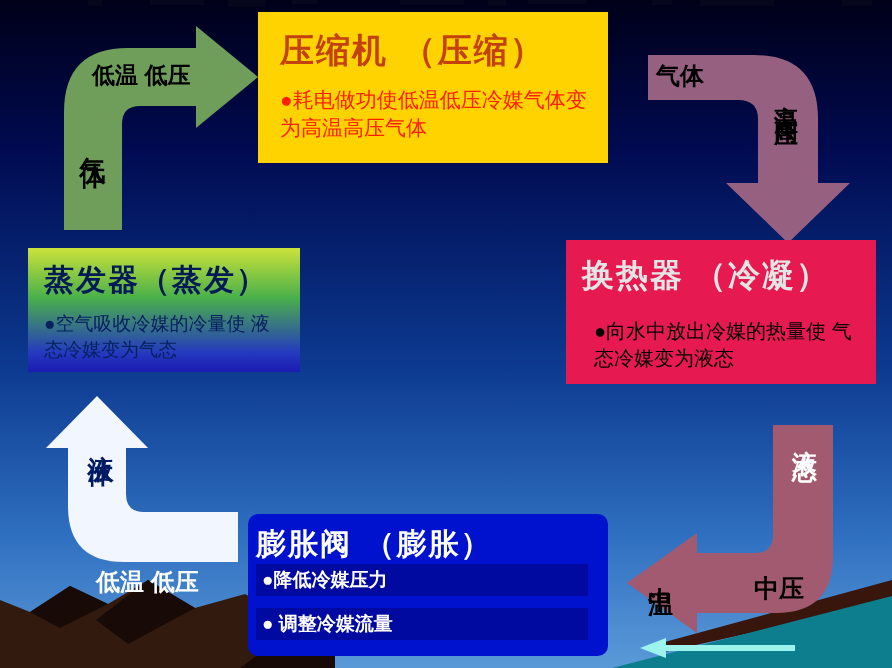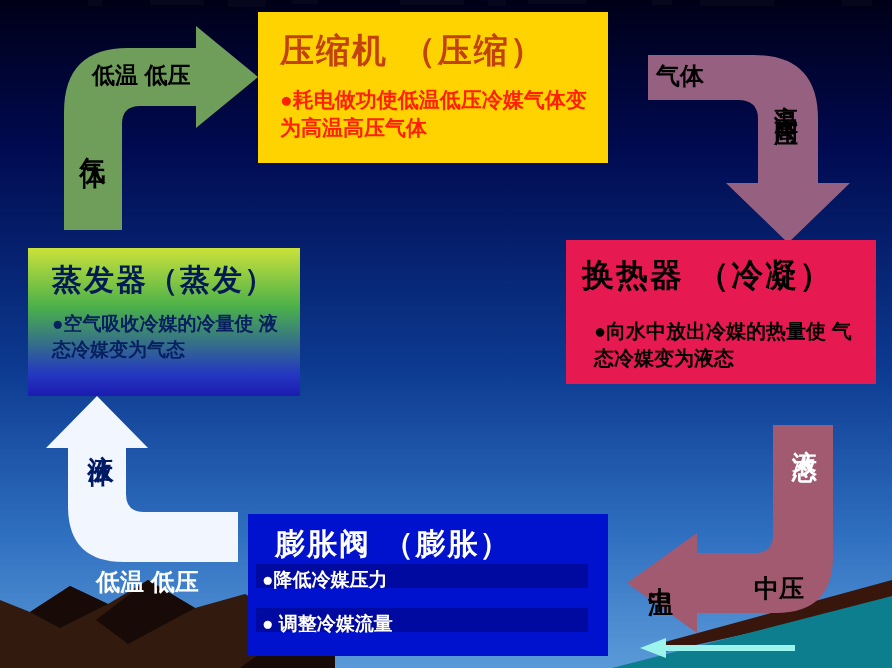--- a/index.html
+++ b/index.html
@@ -4,39 +4,39 @@
 <style>
   html,body{margin:0;padding:0;background:#222;}
   .slide{
     position:relative;width:892px;height:668px;overflow:hidden;
     background:linear-gradient(180deg,#000018 0%,#000a50 22%,#0c3a90 55%,#2f6fc0 80%,#5b9ad8 100%);
     font-family:"Liberation Sans","DejaVu Sans",sans-serif;
   }
   .layer{position:absolute;left:0;top:0;width:892px;height:668px;pointer-events:none;}
   .box{position:absolute;box-sizing:border-box;}
   .box-title{font-family:"DejaVu Serif","Liberation Serif",serif;font-weight:bold;letter-spacing:2px;white-space:nowrap;}
-  .box-bullet{font-weight:bold;line-height:1.35;}
+  .box-bullet{font-weight:normal;line-height:1.35;}
   
   .compressor{left:258px;top:12px;width:350px;height:151px;background:#ffd300;padding:16px 20px 0 22px;}
   .comp-title{font-size:34px;color:#c2410c;}
   .comp-bullet{font-size:21px;color:#ff2000;margin-top:12px;}
   
   .condenser{left:566px;top:240px;width:310px;height:144px;background:#e61950;padding:14px 18px 0 16px;}
-  .cond-title{font-size:32px;color:#000000;}
+  .cond-title{font-size:32px;color:#e5e5e5;font-family:Liberation Serif, serif;}
   .cond-bullet{font-size:20px;color:#000;margin-top:20px;padding-left:12px;}
   
-  .evaporator{left:28px;top:248px;width:272px;height:148px;
+  .evaporator{left:28px;top:248px;width:272px;height:124px;
     background:linear-gradient(180deg,#cbe23a 0%,#4ab04a 40%,#2438c0 85%,#1b1bb0 100%);
-    padding:12px 14px 0 24px;}
+    padding:12px 14px 0 16px;}
   .evap-title{font-size:30px;color:#001a55;}
   .evap-bullet{font-size:19px;color:#062060;margin-top:10px;}
   
-  .expansion{left:248px;top:514px;width:360px;height:142px;background:#0012cd;padding:10px 14px 0 27px;}
+  .expansion{left:248px;top:514px;width:360px;height:142px;background:#0012cd;padding:10px 14px 0 8px;border-radius:10px;}
   .exp-title{font-size:30px;color:#fff;}
-  .exp-strip{position:absolute;left:8px;width:332px;height:24px;background:#0009a0;
+  .exp-strip{position:absolute;left:8px;width:332px;height:32px;background:#0009a0;
     color:#fff;font-weight:bold;font-size:19px;line-height:32px;padding-left:6px;box-sizing:border-box;}
   .strip1{top:50px;}
   .strip2{top:94px;}
   
   .lbl{position:absolute;font-weight:bold;white-space:nowrap;}
   .vtext{writing-mode:vertical-rl;text-orientation:upright;letter-spacing:6px;}
   .lbl-lowtemp-tl{left:92px;top:60px;font-size:23px;color:#000;}
   .lbl-gas-left{left:76px;top:136px;font-size:26px;color:#000;}
   .lbl-gas-right{left:656px;top:60px;font-size:24px;color:#000;}
   .lbl-hightp{left:770px;top:86px;font-size:24px;color:#000;}

